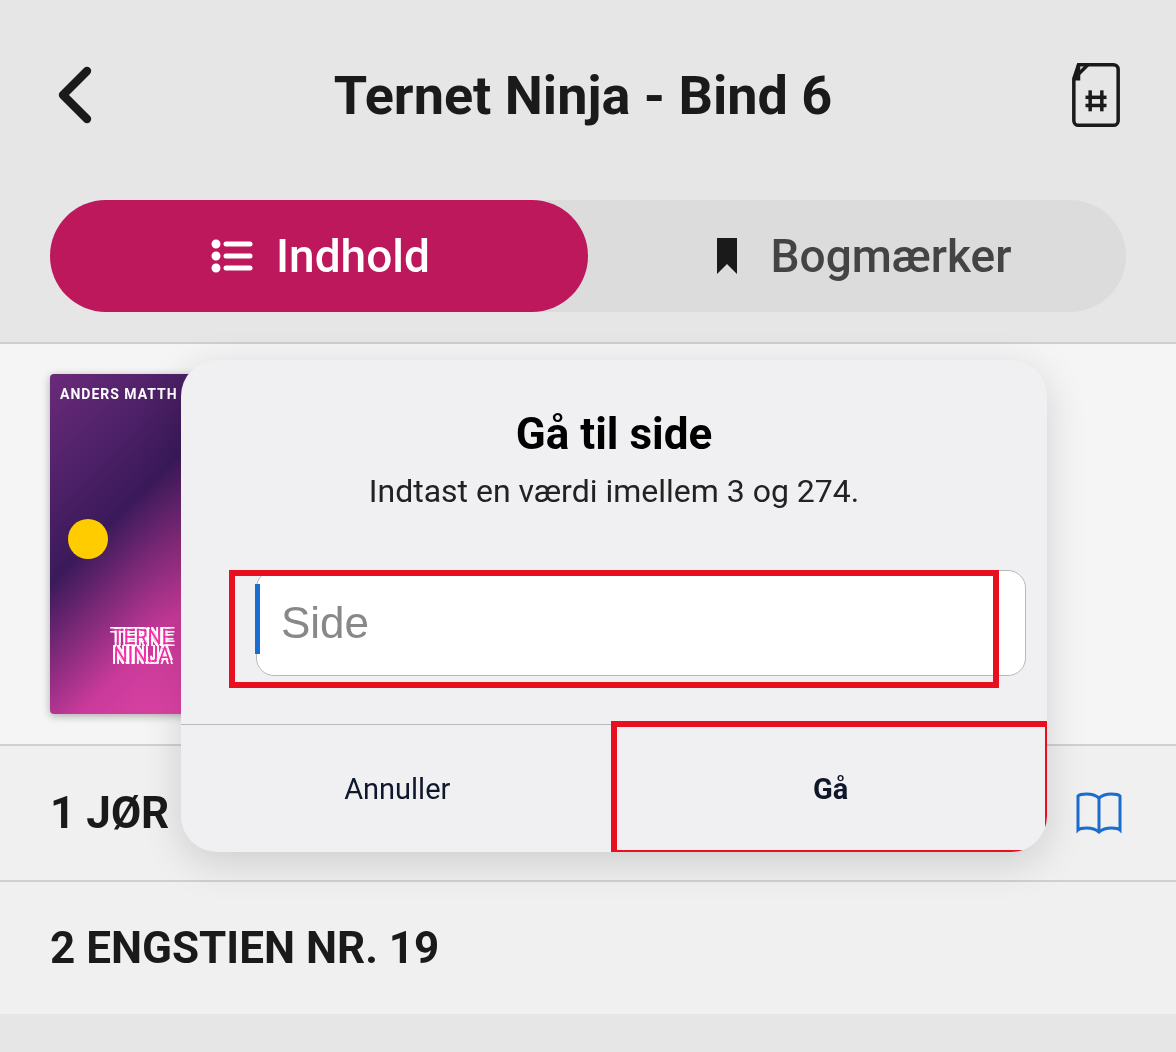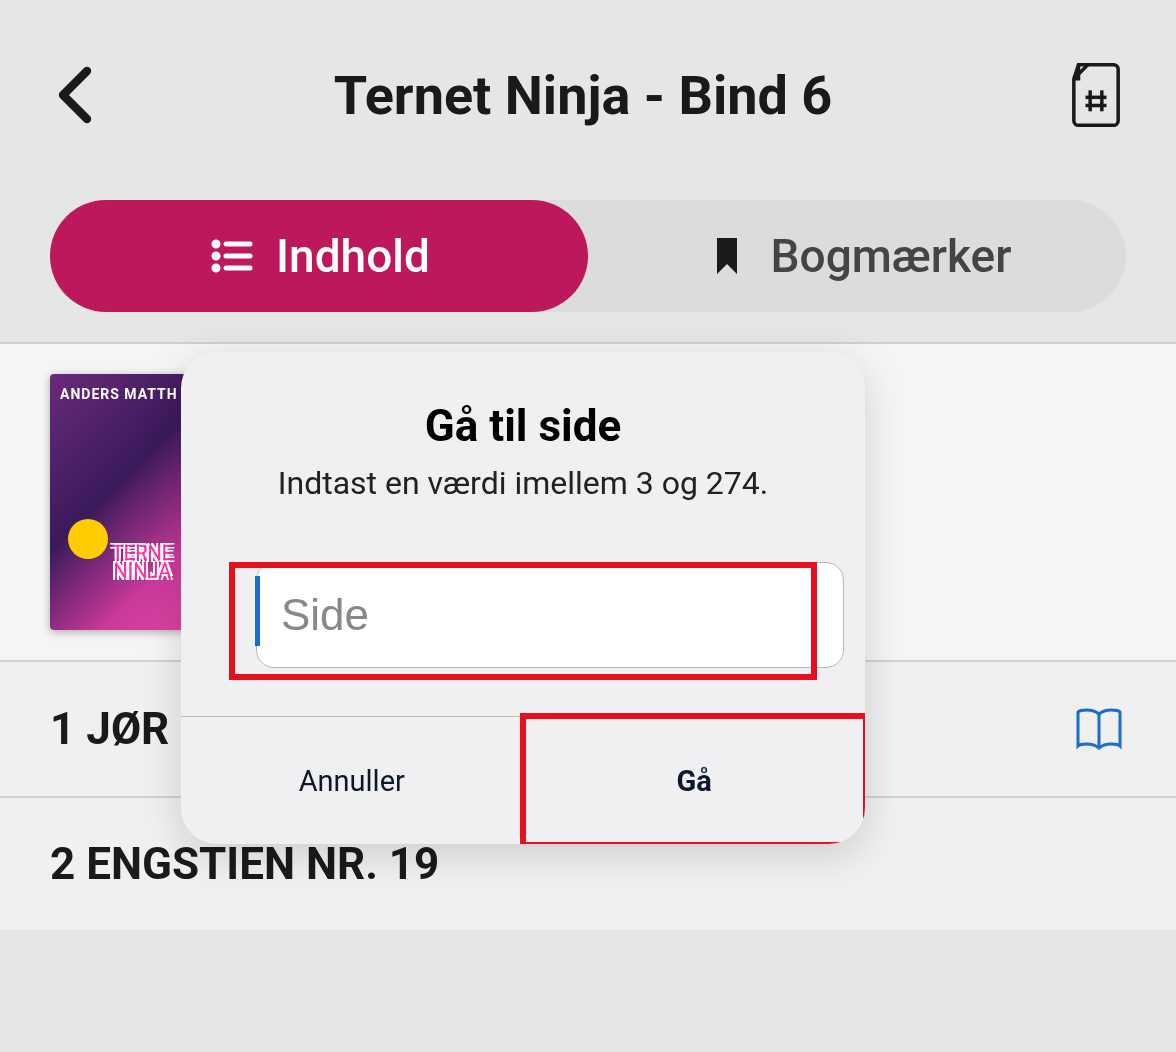--- a/index.html
+++ b/index.html
@@ -90,21 +90,21 @@
     border-top: 2px solid #cfcfcf;
   }
   .book-info {
     display: flex;
     padding: 30px 50px;
     gap: 40px;
     align-items: flex-start;
   }
   .book-cover {
     width: 185px;
-    height: 256px;
+    height: 340px;
     background: linear-gradient(135deg, #6a2a7a 0%, #3a1a5a 40%, #c93a9a 70%, #e84aaa 100%);
     border-radius: 4px;
     position: relative;
     overflow: hidden;
     box-shadow: 0 2px 8px rgba(0,0,0,0.3);
   }
   .cover-author {
     position: absolute;
     top: 12px;
     left: 10px;
@@ -169,23 +169,23 @@
     left: 0;
     width: 100%;
     height: 100%;
     display: flex;
     align-items: flex-start;
     justify-content: center;
     pointer-events: none;
   }
   .modal {
     position: absolute;
-    top: 352px;
+    top: 360px;
     left: 181px;
-    width: 684px;
+    width: 866px;
     background: #f0f0f2;
     border-radius: 36px;
     box-shadow: 0 10px 40px rgba(0,0,0,0.15);
     pointer-events: auto;
     overflow: hidden;
   }
   .modal-header {
     text-align: center;
     padding: 48px 40px 20px 40px;
   }

